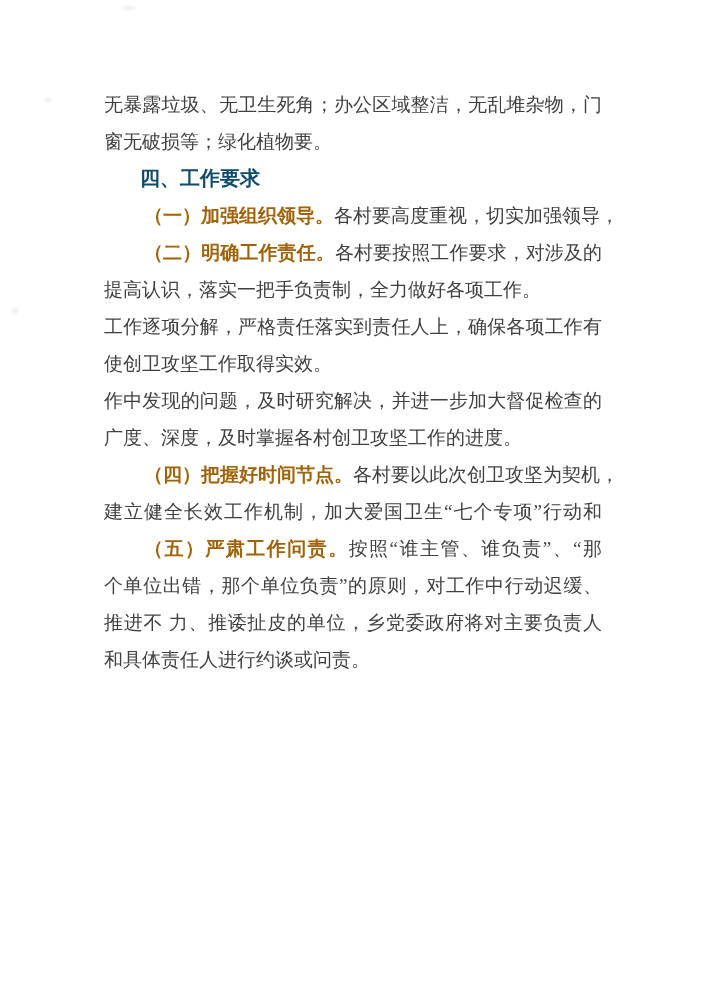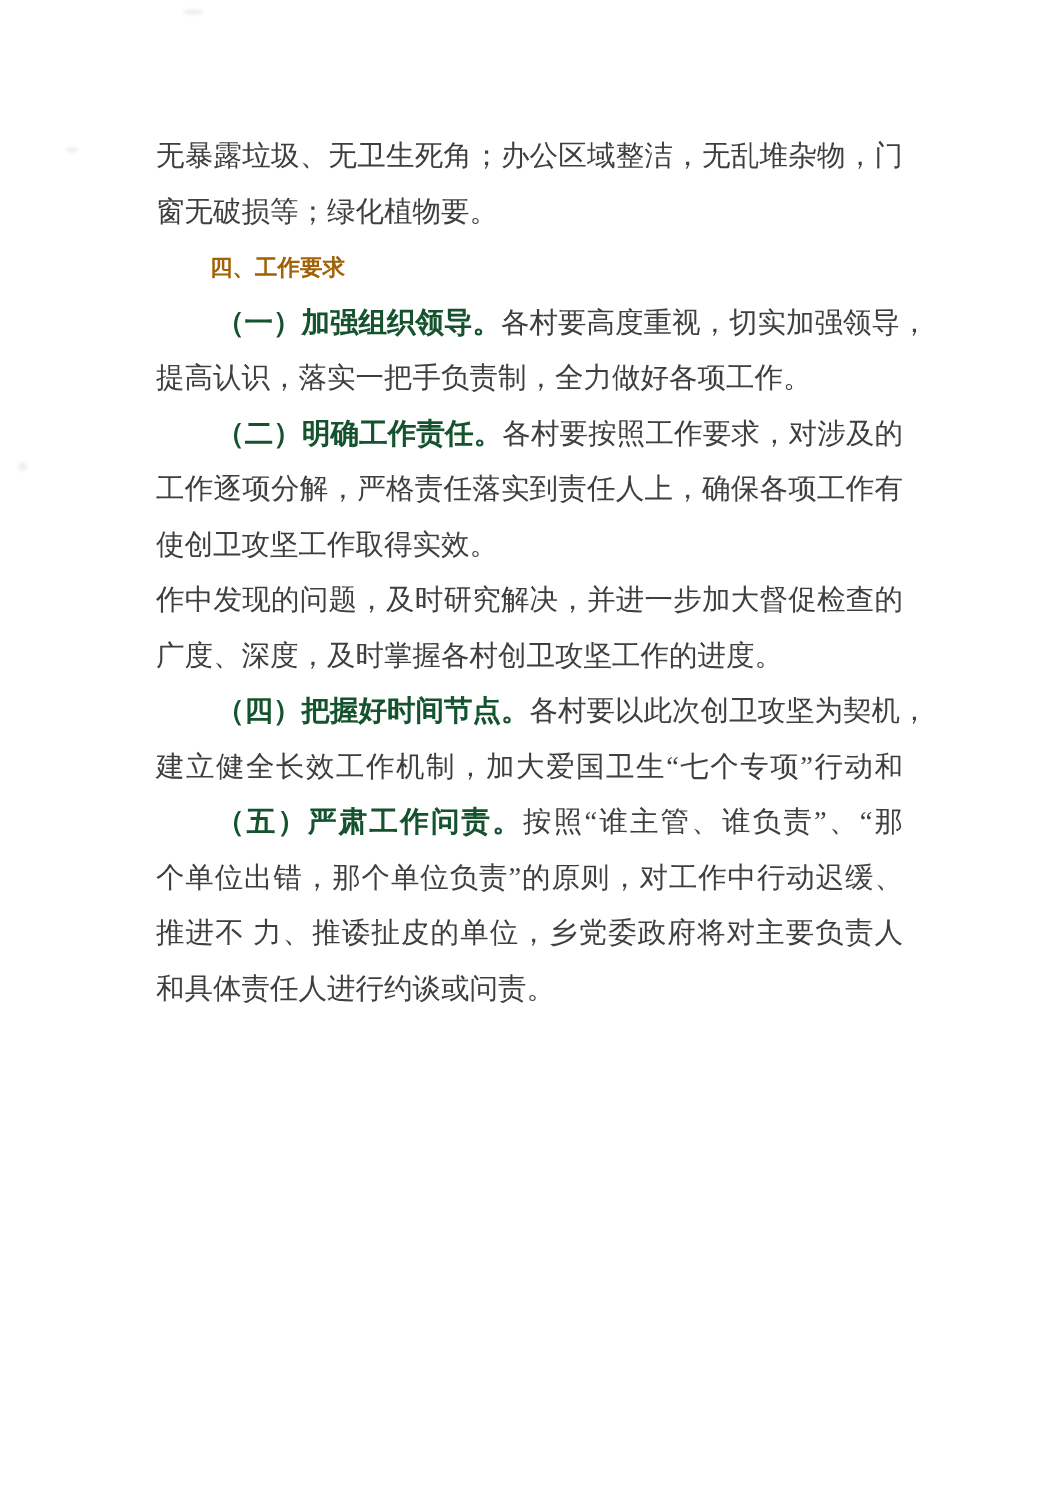--- a/index.html
+++ b/index.html
@@ -36,32 +36,32 @@
   .line.last {
     text-align: right;
     text-align-last: left;
   }
   .line.indent {
     padding-left: 40px;
   }
   .heading {
     height: 37px;
     line-height: 37px;
-    font-size: 15px;
+    font-size: 20px;
     padding-left: 36px;
     font-family: "Liberation Sans", "DejaVu Sans", sans-serif;
     font-weight: bold;
-    color: #a16207;
+    color: #0c4a6e;
     text-align: left;
     text-align-last: left;
   }
   .lead {
     font-family: "Liberation Sans", "DejaVu Sans", sans-serif;
     font-weight: bold;
-    color: #14532d;
+    color: #a16207;
   }
   .speck {
     position: absolute;
     background: rgba(130, 130, 130, 0.12);
     border-radius: 50%;
     filter: blur(1px);
   }
 </style>
 </head>
 <body>
@@ -73,23 +73,23 @@
   <div class="speck" style="left:44px; top:98px; width:8px; height:4px;"></div>
 
   <div class="content">
 
     <div class="line">无暴露垃圾、无卫生死角；办公区域整洁，无乱堆杂物，门</div>
     <div class="line last">窗无破损等；绿化植物要。</div>
 
     <div class="heading">四、工作要求</div>
 
     <div class="line indent"><span class="lead">（一）加强组织领导。</span><span>各村要高度重视，切实加强领导，</span></div>
+    <div class="line indent"><span class="lead">（二）明确工作责任。</span><span>各村要按照工作要求，对涉及的</span></div>
+
     <div class="line last">提高认识，落实一把手负责制，全力做好各项工作。</div>
-
-    <div class="line indent"><span class="lead">（二）明确工作责任。</span><span>各村要按照工作要求，对涉及的</span></div>
     <div class="line">工作逐项分解，严格责任落实到责任人上，确保各项工作有</div>
     <div class="line last">使创卫攻坚工作取得实效。</div>
 
     <div class="line">作中发现的问题，及时研究解决，并进一步加大督促检查的</div>
     <div class="line last">广度、深度，及时掌握各村创卫攻坚工作的进度。</div>
 
     <div class="line indent"><span class="lead">（四）把握好时间节点。</span><span>各村要以此次创卫攻坚为契机，</span></div>
     <div class="line">建立健全长效工作机制，加大爱国卫生“七个专项”行动和</div>
 
     <div class="line indent"><span class="lead">（五）严肃工作问责。</span><span>按照“谁主管、谁负责”、“那</span></div>

